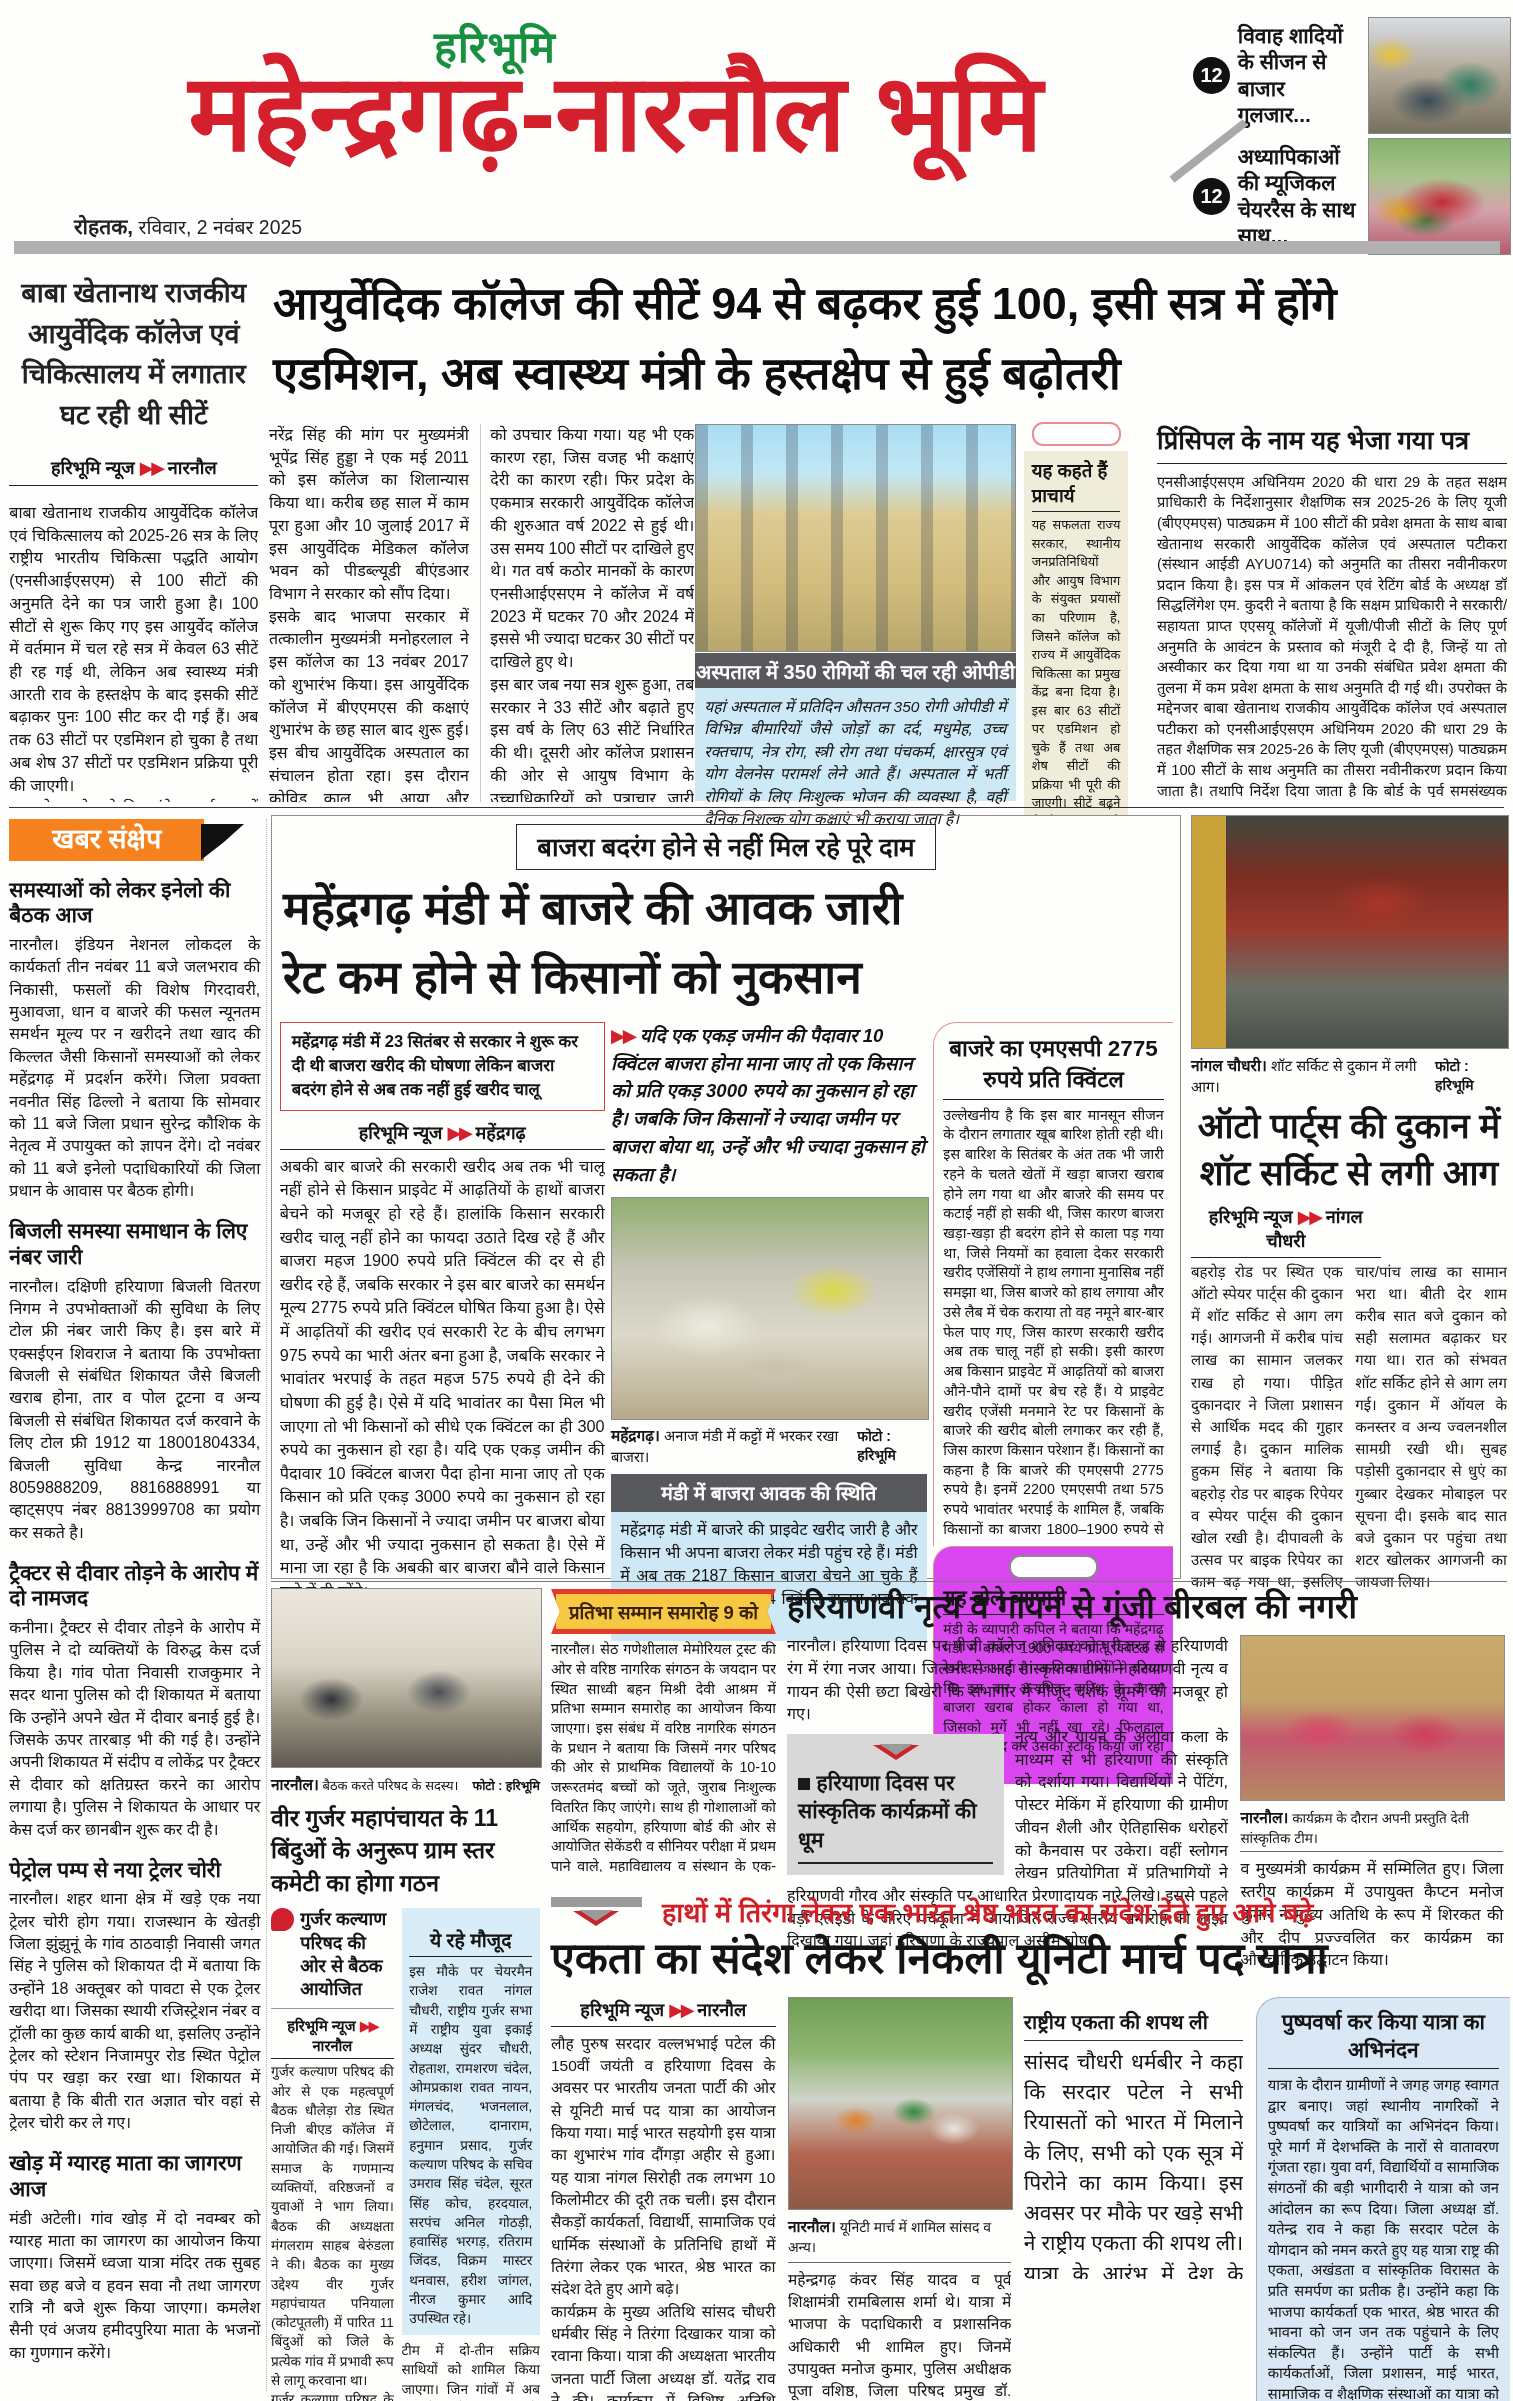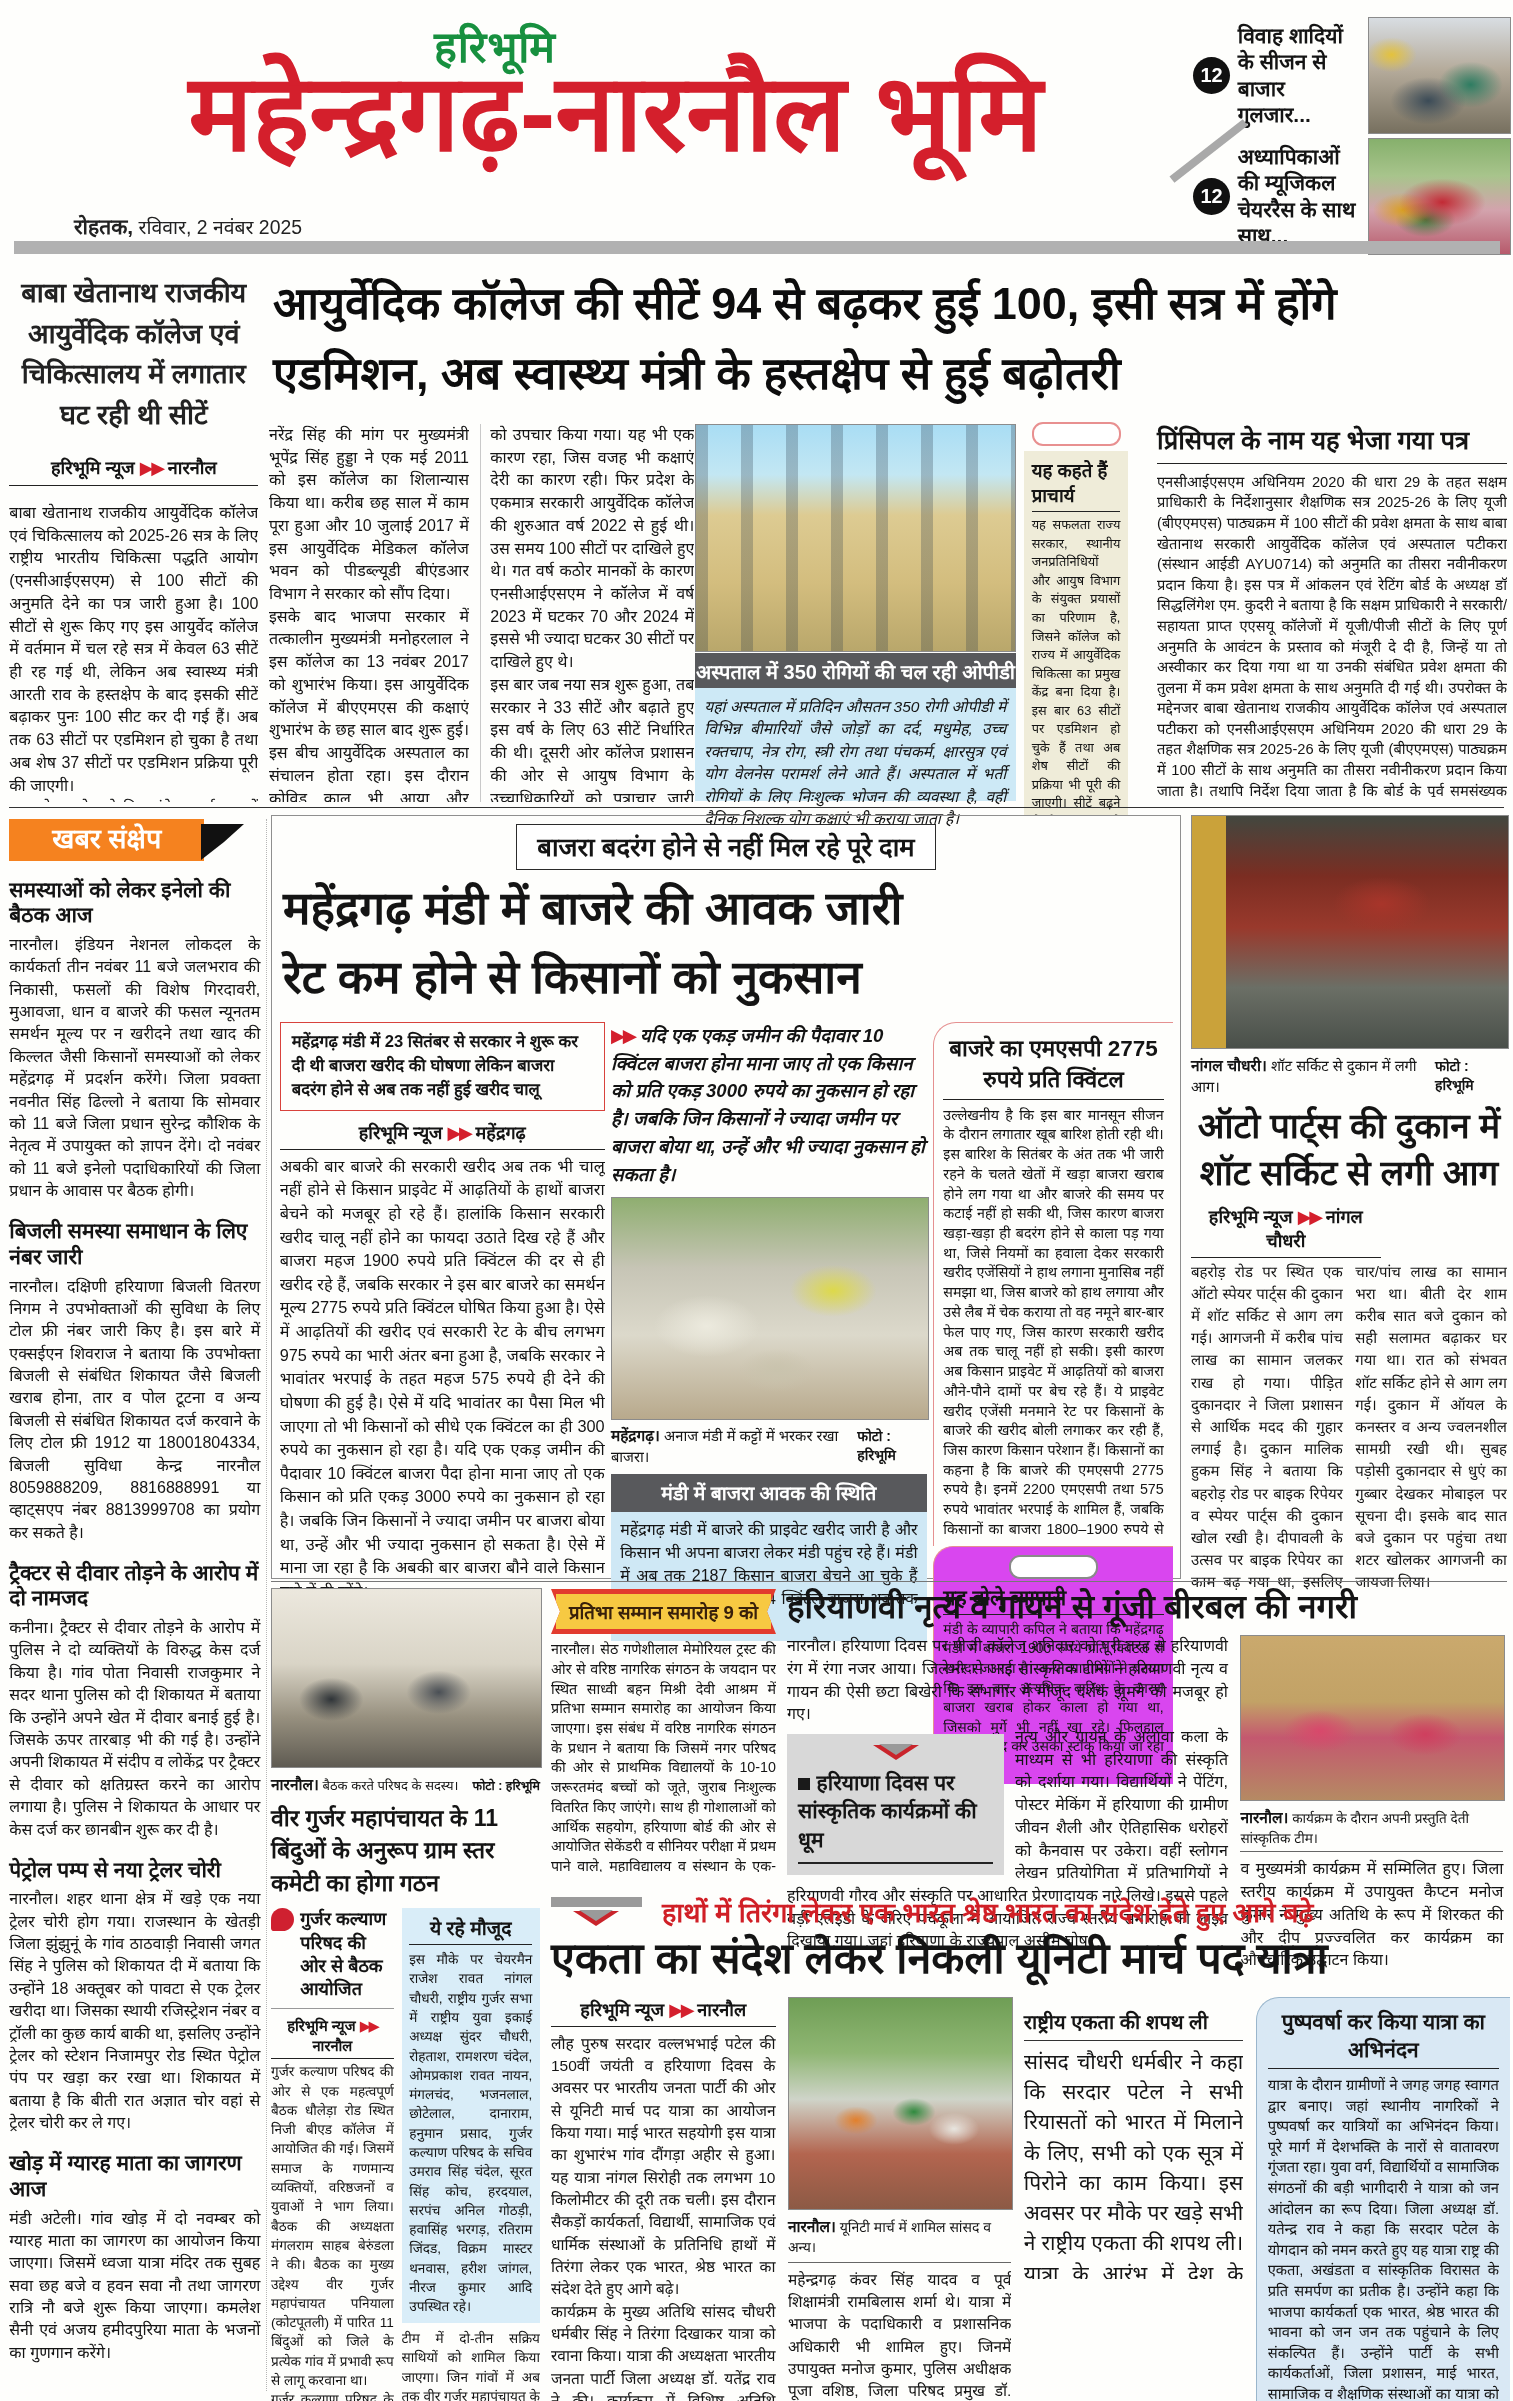--- a/index.html
+++ b/index.html
@@ -61,21 +61,21 @@
   .graybox-head{background:#58595c;color:#fff;font-weight:800;font-size:19.4px;text-align:center;padding:5.4px 3.1px;}
   .bluebox{background:#cfe8f5;font-size:16px;line-height:1.42;padding:7.7px 9.3px;}
   .cornerbox{border-top:1.9px solid #e59090;border-left:1.9px solid #e59090;border-top-left-radius:23px;padding:9.3px 9.3px 6.2px;}
   .cornerbox .boxtitle{text-align:center;font-size:22.5px;}
   .traderbox{background:#d946ef;border-top:1.9px solid #e59090;border-left:1.9px solid #e59090;border-top-left-radius:20px;padding:7.7px 9.3px;}
   
   .g-head{font-size:23px;font-weight:800;line-height:1.4;}
   .g-sub{font-size:18px;font-weight:700;line-height:1.3;}
   .g-icon{width:23px;height:23px;background:#cf2030;border-radius:50% 50% 50% 3.1px;position:relative;flex:0 0 auto;}
   .present{background:#d9edf8;padding:6.2px 7.7px;}
-  .present .t{font-size:19.4px;font-weight:800;text-align:center;border-bottom:1.5px solid #222;padding-bottom:3.1px;margin-bottom:4.6px;}
+  .present .t{font-size:19.4px;font-weight:800;text-align:center;border-bottom:1.5px solid #222;padding-bottom:3.1px;margin-bottom:4.6px;margin-top:12px;}
   .small-body{font-size:13.6px;line-height:1.42;}
   
   .ribbon{background:#e23b2e;padding:5.4px;clip-path:polygon(0 0,100% 0,96% 50%,100% 100%,0 100%,4% 50%);}
   .ribbon-in{background:#f7c942;text-align:center;font-size:18.6px;font-weight:800;color:#38200a;padding:4.6px 3.1px;}
   
   .h-head{font-size:33px;font-weight:800;line-height:1.3;}
   .pullq{background:#d8d8d8;padding:11px;width:195px;}
   .pullq .txt{font-size:21px;font-weight:800;line-height:1.35;border-bottom:2.3px solid #222;padding-bottom:7.7px;}
   .sqbul{display:inline-block;width:12.4px;height:12.4px;background:#1a1a1a;margin-right:6.2px;}
   .chev{width:0;height:0;border-left:23px solid transparent;border-right:23px solid transparent;border-top:15.5px solid #c9242b;position:relative;}

